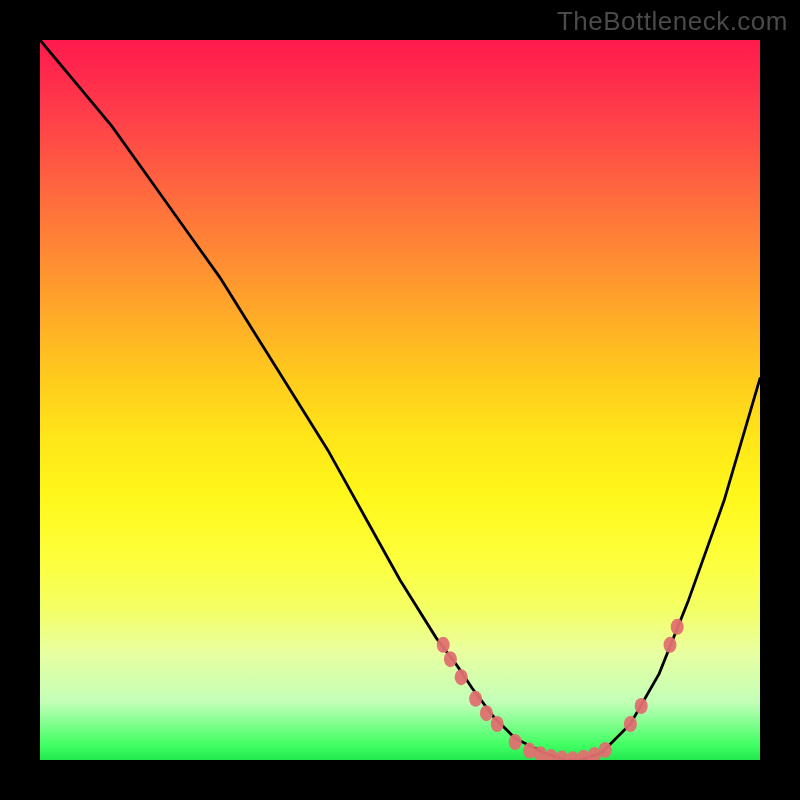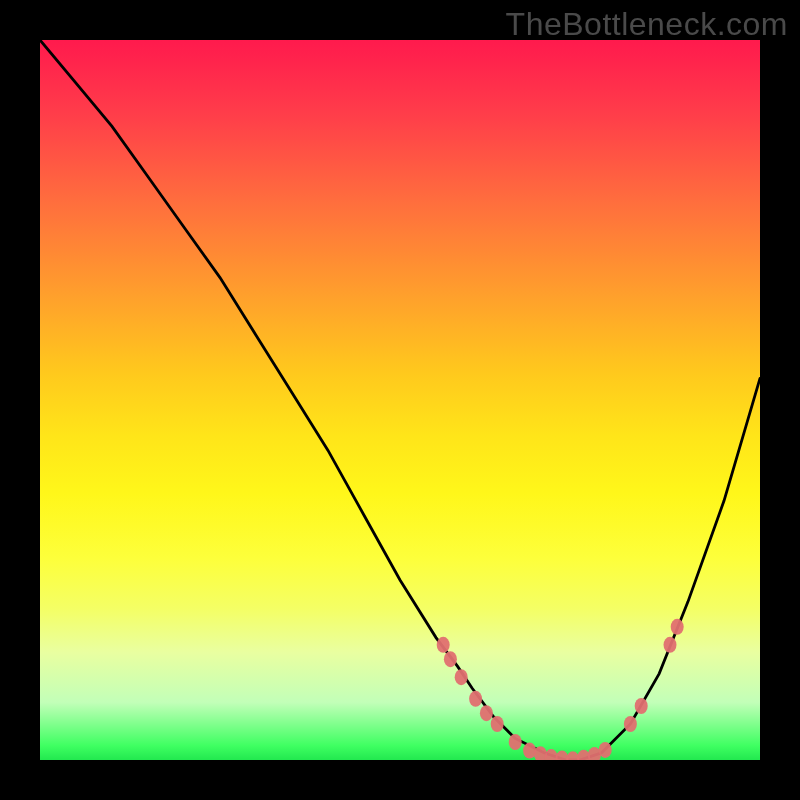--- a/index.html
+++ b/index.html
@@ -36,21 +36,21 @@
       #e9ffa0 85%,
       #c2ffb8 92%,
       #3fff62 98%,
       #22e84f 100%);
   }
   .watermark {
     position: absolute;
     top: 6px;
     right: 12px;
     color: #4a4a4a;
-    font-size: 32px;
+    font-size: 26px;
     font-weight: 400;
     letter-spacing: 0.5px;
     user-select: none;
   }
   svg.curve {
     position: absolute;
     left: 0;
     top: 0;
     width: 720px;
     height: 720px;

